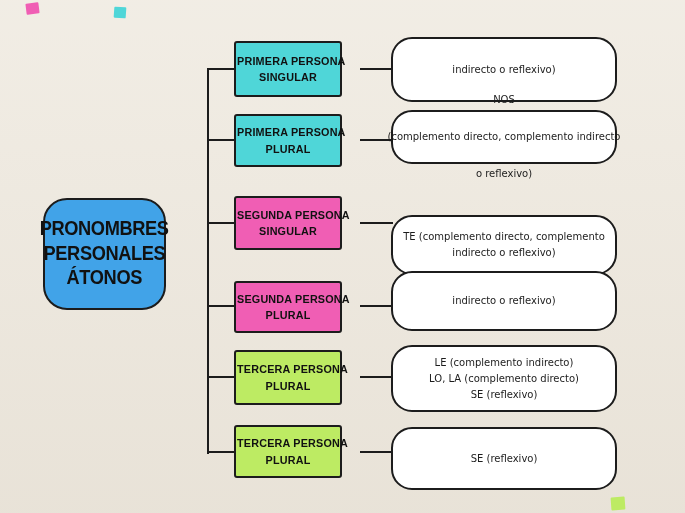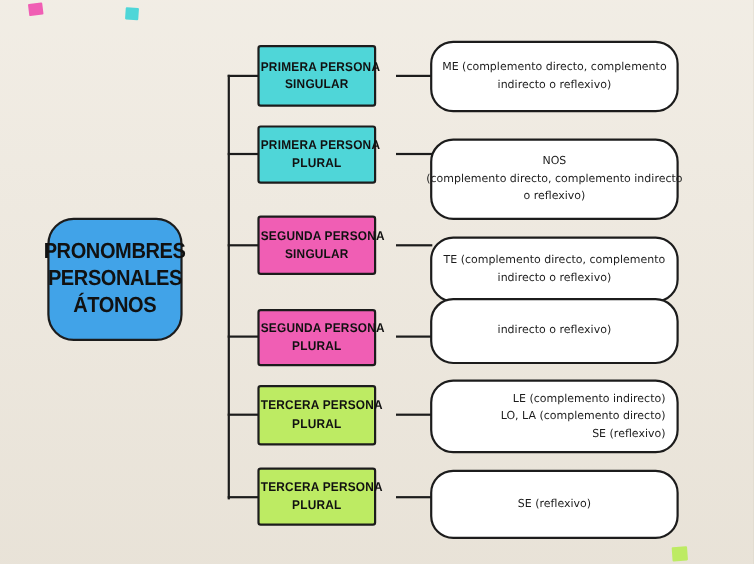--- a/index.html
+++ b/index.html
@@ -118,28 +118,27 @@
       <div class="connector" style="left: 360px; top: 376px; width: 33px; height: 2px;"></div>
       <div class="connector" style="left: 207px; top: 451px; width: 29px; height: 2px;"></div>
       <div class="connector" style="left: 360px; top: 451px; width: 33px; height: 2px;"></div>
     </div>
   <div id="rows">
       <div class="cat-node" style="top: 41px; height: 56px; background: rgb(79, 214, 216);">
         <div class="c-line">PRIMERA PERSONA</div>
         <div class="c-line">SINGULAR</div>
       </div>
       <div class="detail-node" style="top: 37px; height: 65px;">
-        <div class="d-line">ME (complemento directo, complemento</div>
         <div class="d-line">indirecto o reflexivo)</div>
       </div>
       <div class="cat-node" style="top: 114px; height: 53px; background: rgb(79, 214, 216);">
         <div class="c-line">PRIMERA PERSONA</div>
         <div class="c-line">PLURAL</div>
       </div>
-      <div class="detail-node" style="top: 126px; height: 74px;">
+      <div class="detail-node" style="top: 110px; height: 54px; gap: 21px;">
         <div class="d-line">NOS</div>
         <div class="d-line">(complemento directo, complemento indirecto</div>
         <div class="d-line">o reflexivo)</div>
       </div>
       <div class="cat-node" style="top: 196px; height: 54px; background: rgb(240, 94, 180);">
         <div class="c-line">SEGUNDA PERSONA</div>
         <div class="c-line">SINGULAR</div>
       </div>
       <div class="detail-node" style="top: 193px; height: 60px; margin-top: 22px;">
         <div class="d-line">TE (complemento directo, complemento</div>
@@ -149,21 +148,21 @@
         <div class="c-line">SEGUNDA PERSONA</div>
         <div class="c-line">PLURAL</div>
       </div>
       <div class="detail-node" style="top: 271px; height: 60px;">
         <div class="d-line">indirecto o reflexivo)</div>
       </div>
       <div class="cat-node" style="top: 350px; height: 55px; background: rgb(189, 235, 99);">
         <div class="c-line">TERCERA PERSONA</div>
         <div class="c-line">PLURAL</div>
       </div>
-      <div class="detail-node" style="top: 345px; height: 67px; align-items: flex-end;">
+      <div class="detail-node" style="top: 345px; height: 67px;">
         <div class="d-line">LE (complemento indirecto)</div>
         <div class="d-line">LO, LA (complemento directo)</div>
         <div class="d-line">SE (reflexivo)</div>
       </div>
       <div class="cat-node" style="top: 425px; height: 53px; background: rgb(189, 235, 99);">
         <div class="c-line">TERCERA PERSONA</div>
         <div class="c-line">PLURAL</div>
       </div>
       <div class="detail-node" style="top: 427px; height: 63px;">
         <div class="d-line">SE (reflexivo)</div>

